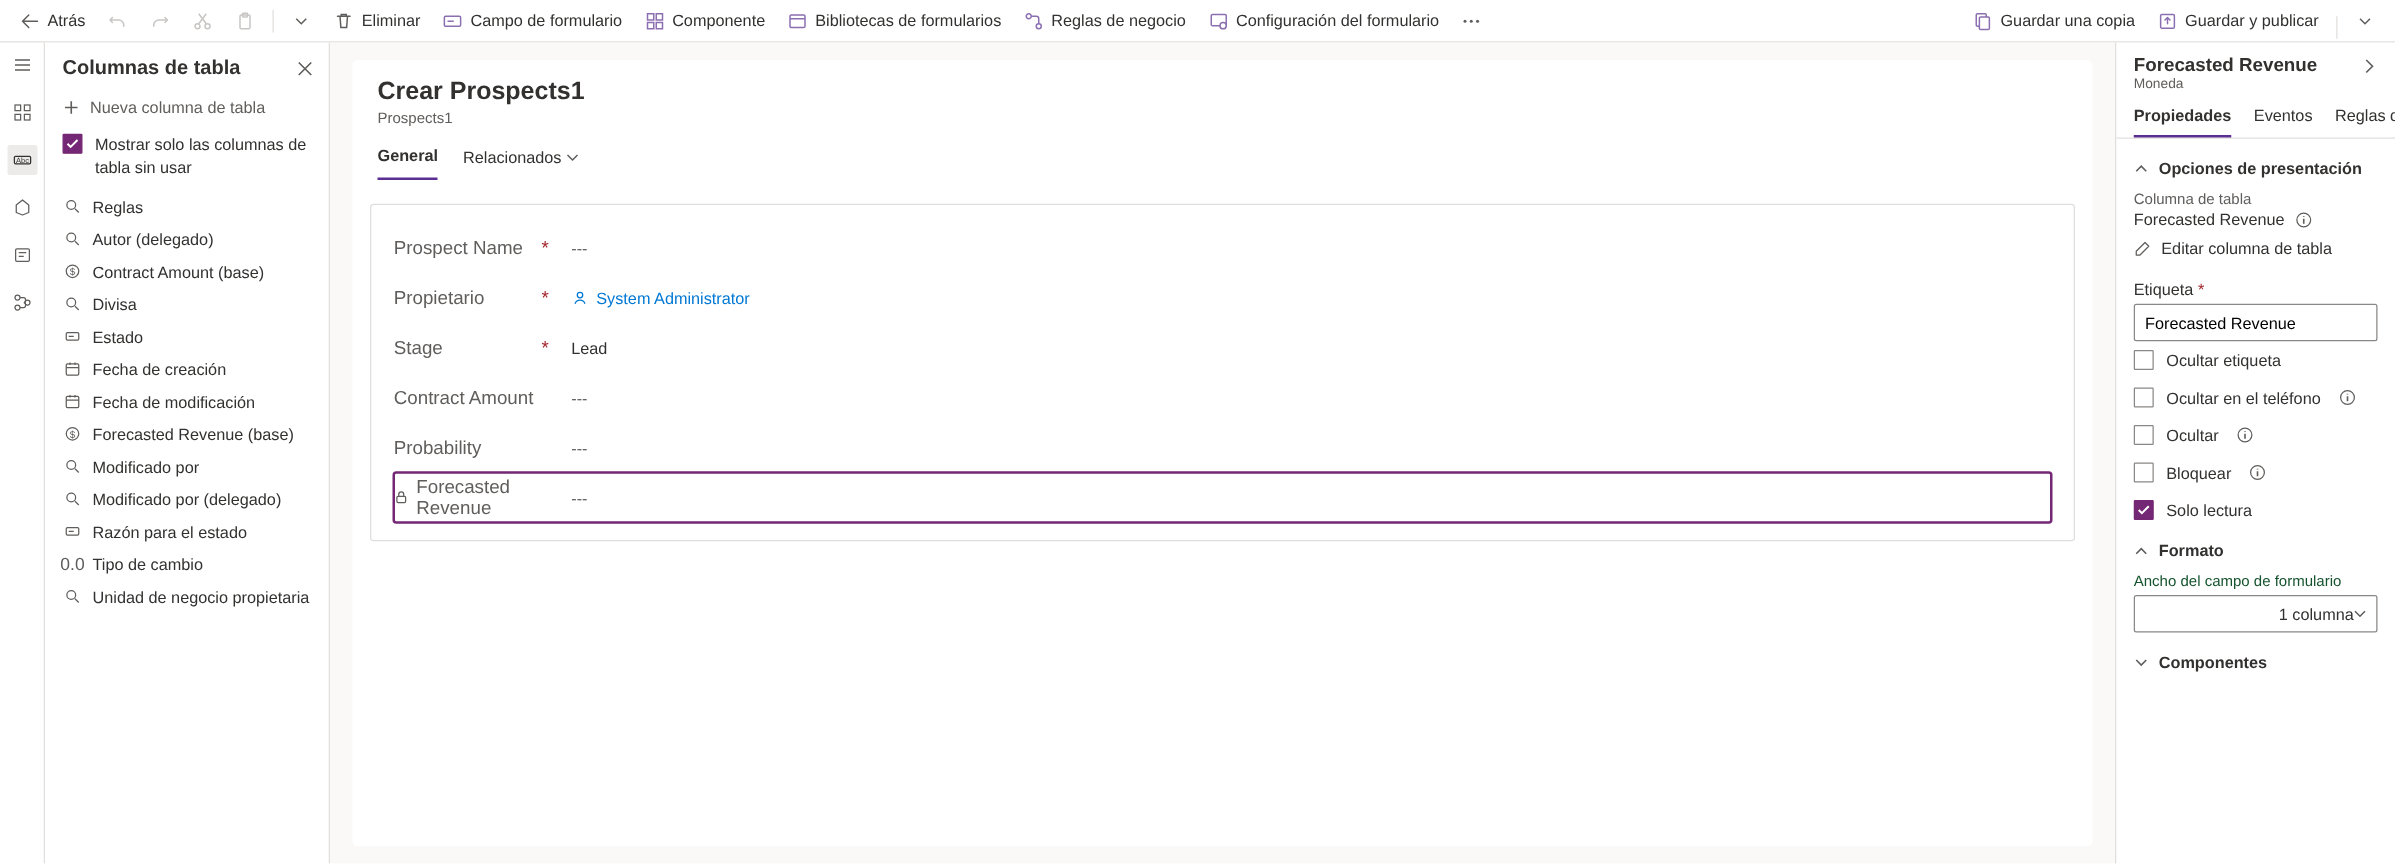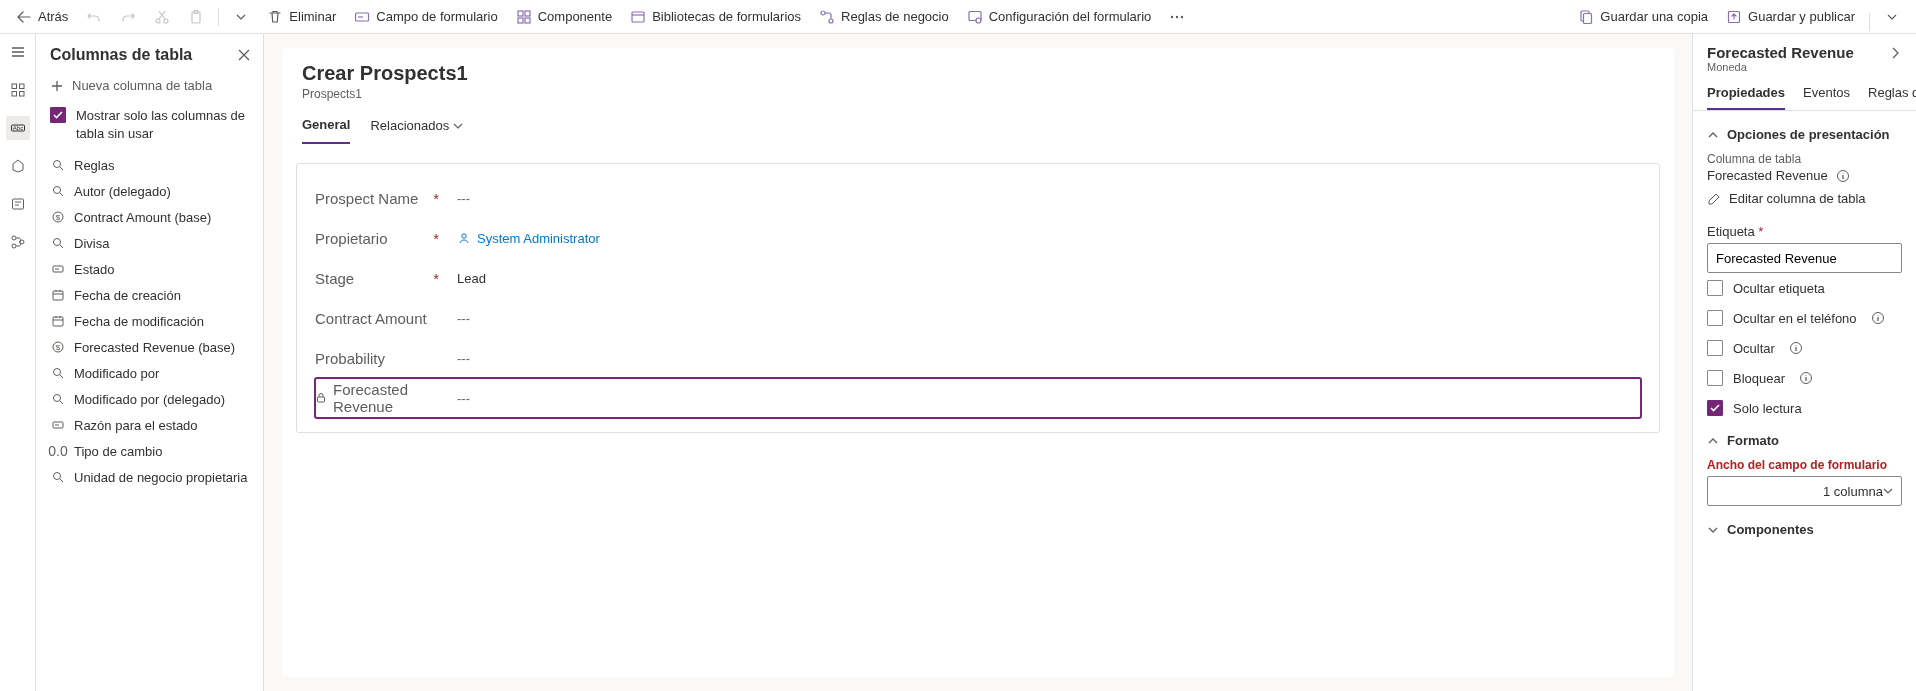--- a/index.html
+++ b/index.html
@@ -71,21 +71,21 @@
   .props{width:224px;flex:0 0 224px;border-left:1px solid var(--border);display:flex;flex-direction:column;background:#fff;overflow:hidden}
   .props-head{padding:10px 14px 4px 14px;display:flex;align-items:flex-start;justify-content:space-between}
   .props-head .ttl{font-size:15px;font-weight:600}
   .props-head .sub{font-size:11px;color:var(--text-sub)}
   .props-tabs{display:flex;gap:18px;padding:8px 14px 0 14px;border-bottom:1px solid var(--border);font-size:13px}
   .ptab{padding-bottom:8px;cursor:pointer;white-space:nowrap}
   .ptab.active{font-weight:700;border-bottom:2px solid var(--accent);color:#323130}
   .props-body{flex:1;overflow:auto;padding:6px 14px 14px 14px}
   .sect-h{display:flex;align-items:center;gap:8px;font-weight:600;padding:10px 0 6px 0;cursor:pointer}
   .lblsmall{font-size:12px;color:var(--text-sub);padding-top:4px}
-  .lblsmall.title{color:#b91c1c;font-weight:700}
+  .lblsmall.title{color:#14532d;font-weight:400}
   .inline-link{display:flex;align-items:center;gap:8px;padding:8px 0;cursor:pointer}
   .field-label{font-size:13px;padding:10px 0 4px 0}
   .req-star{color:var(--red)}
   .textinput{width:100%;height:30px;border:1px solid #8a8886;border-radius:2px;padding:0 8px;font-size:13px;outline:none}
   .checkrow{display:flex;align-items:center;gap:10px;padding:7px 0}
   .select{width:100%;height:30px;border:1px solid #8a8886;border-radius:2px;padding:0 8px;display:flex;align-items:center;justify-content:flex-end;color:#323130}
 
   
   svg{display:block}
   .lock{width:12px;height:12px}

